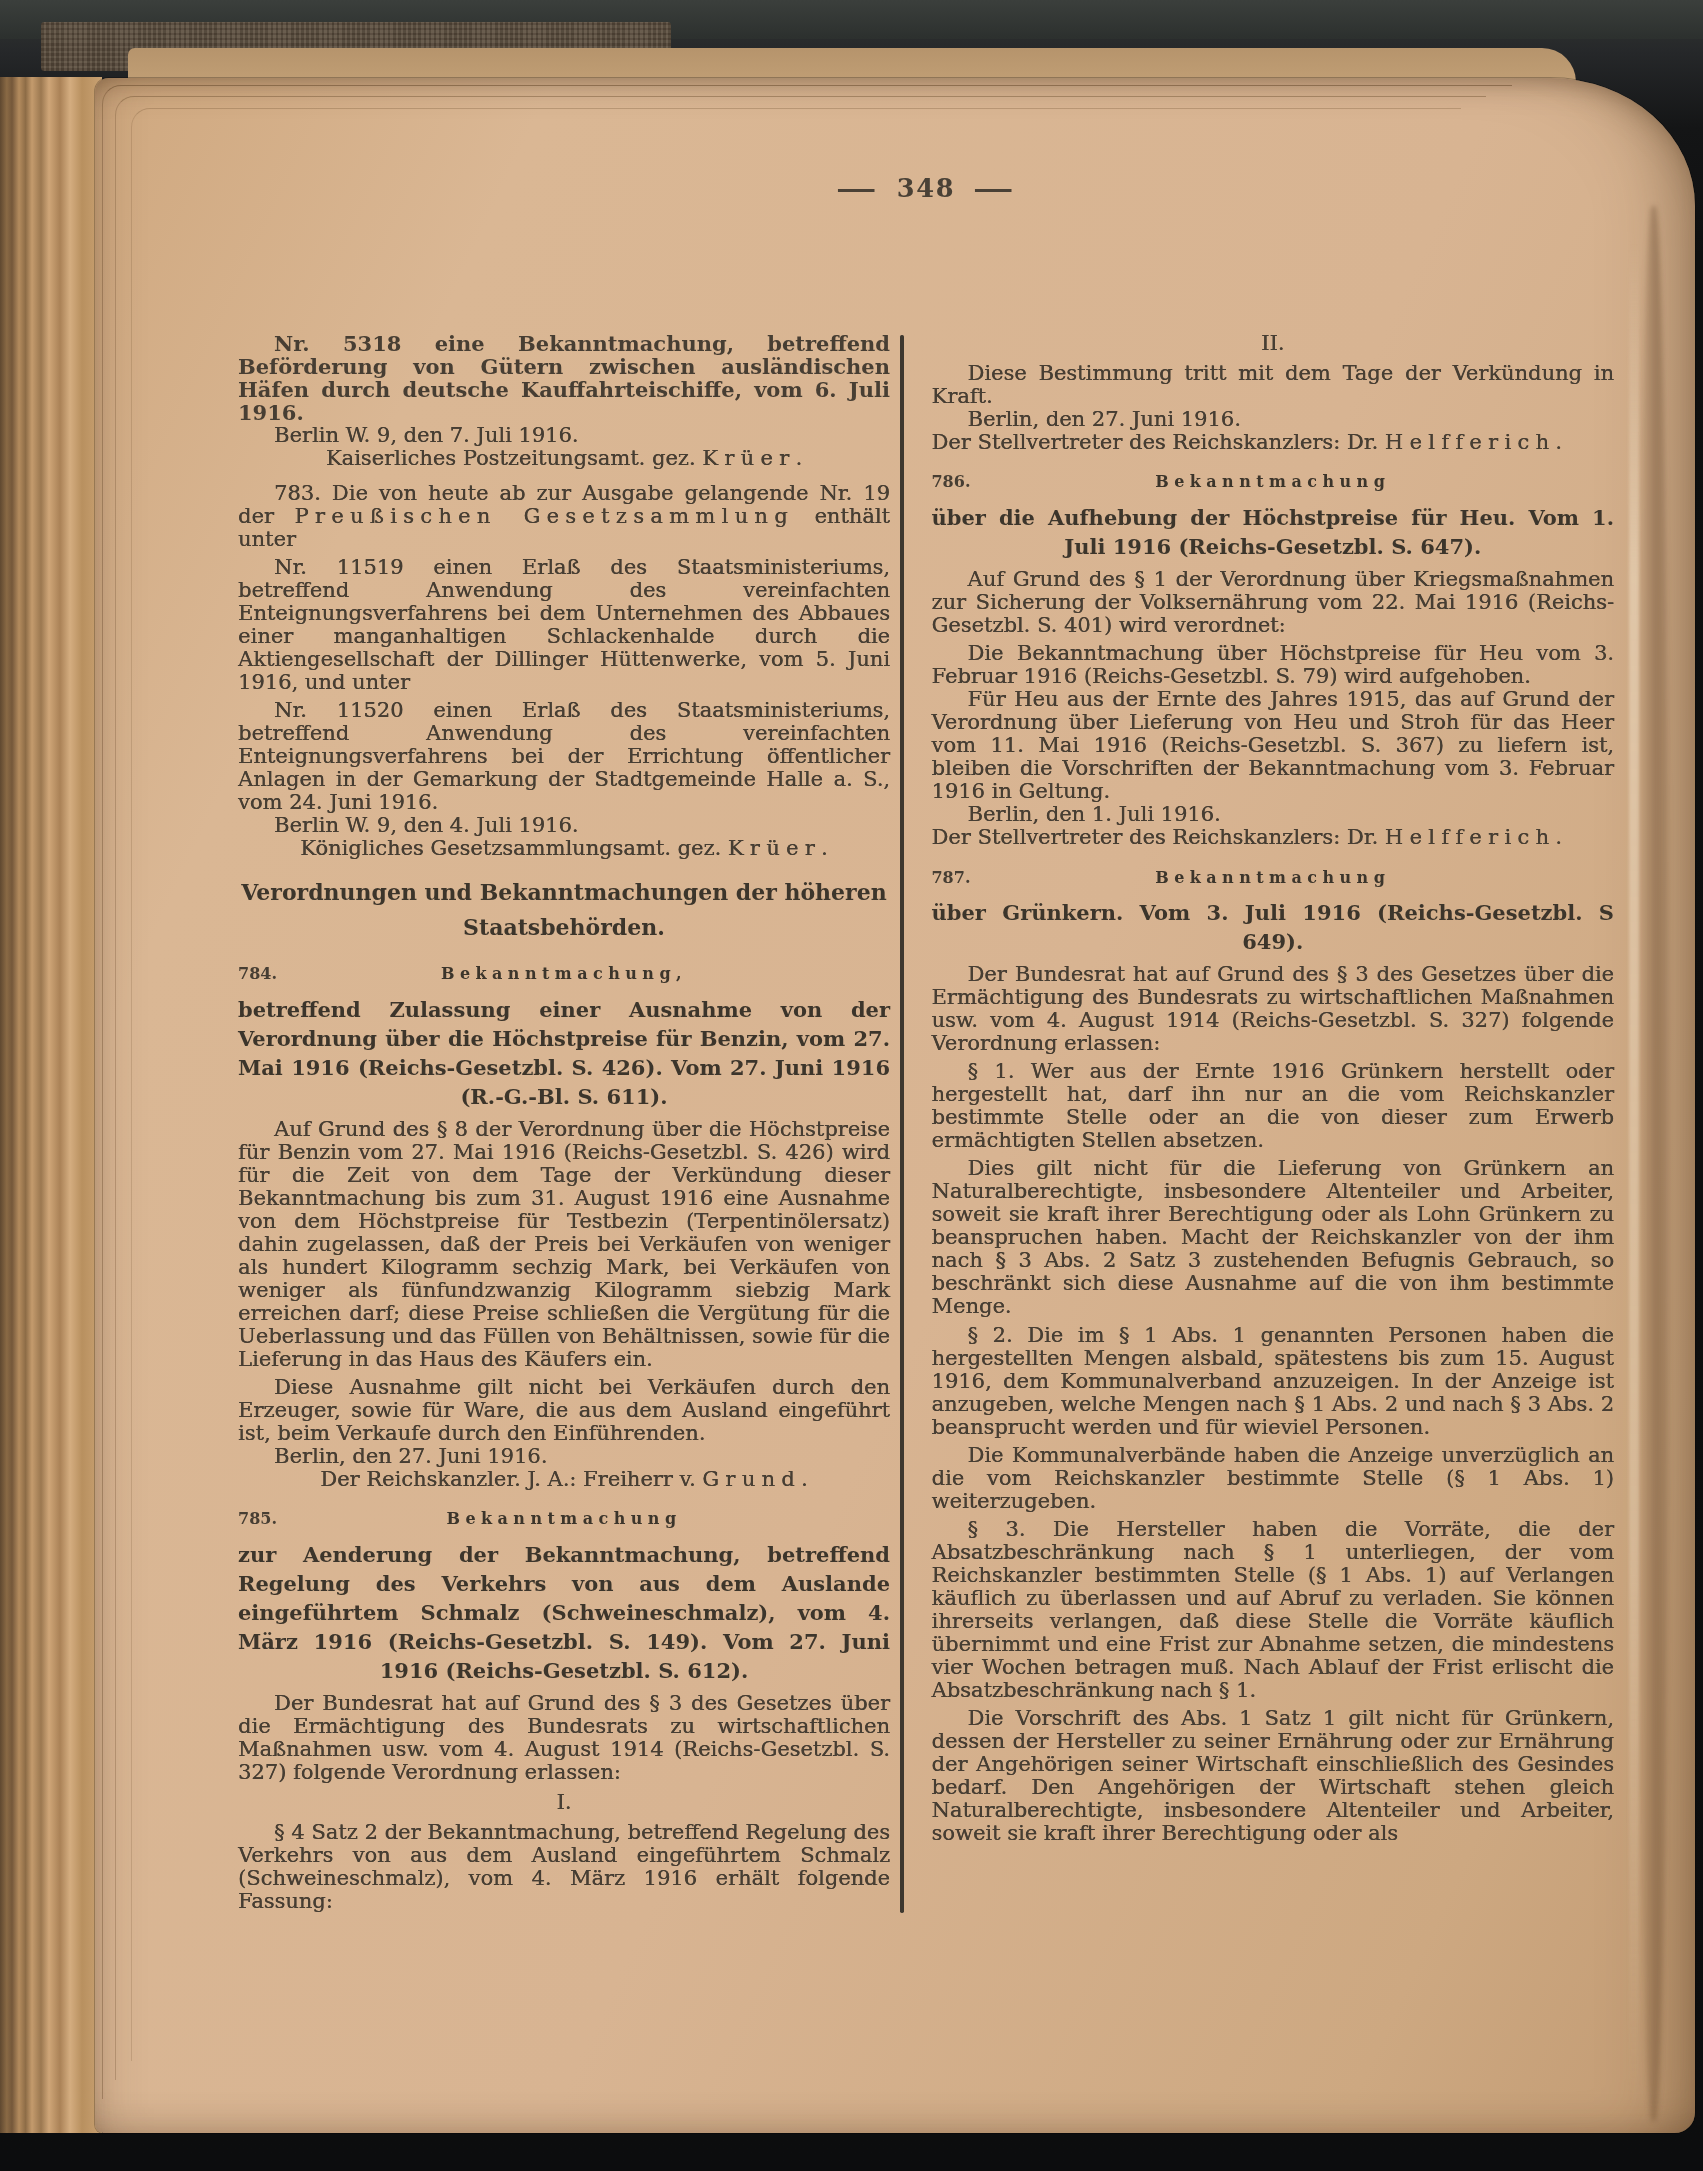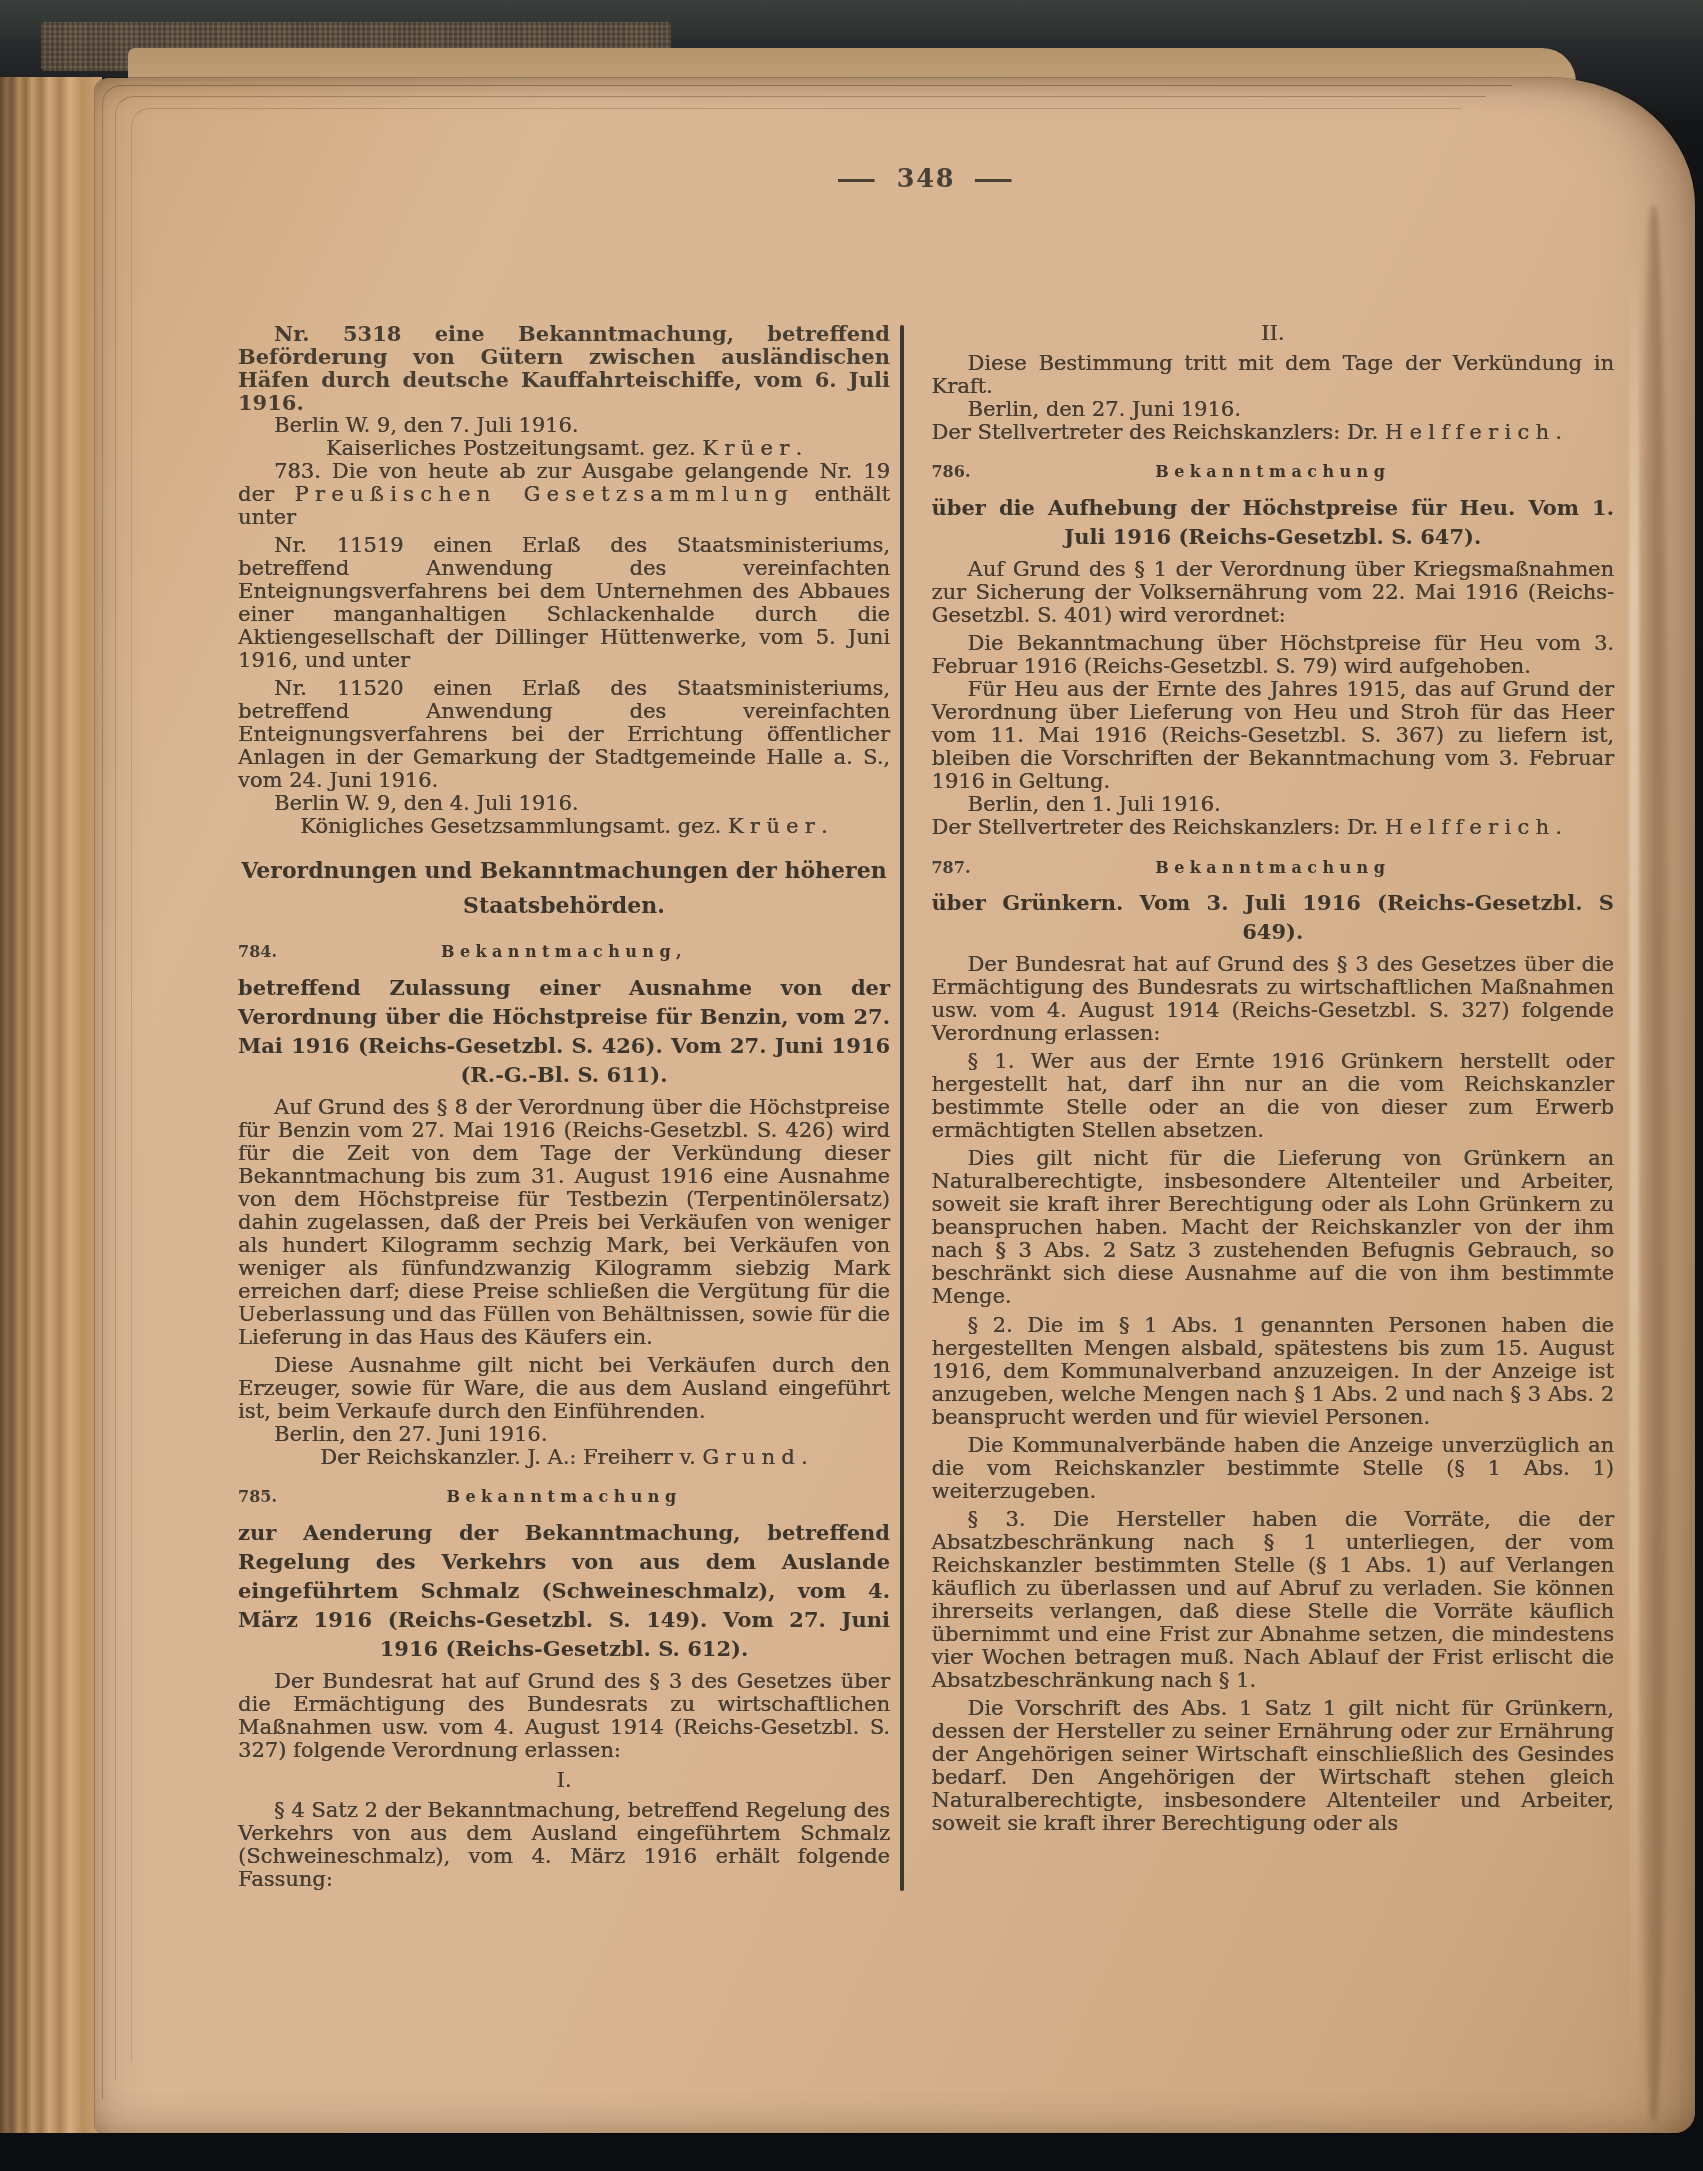--- a/index.html
+++ b/index.html
@@ -29,32 +29,32 @@
   .edge-line{position:absolute;pointer-events:none;border-top:1.7px solid rgba(105,75,45,.55);border-left:1.7px solid rgba(105,75,45,.4);border-top-left-radius:19px;}
   .e1{top:6.8px;left:6.8px;right:183px;bottom:34px;}
   .e2{top:18px;left:20.4px;right:209px;bottom:53px;opacity:.75;}
   .e3{top:30px;left:36px;right:234px;bottom:72px;opacity:.5;}
   .curl-shadow{position:absolute;top:128px;right:25.6px;bottom:12px;width:31px;
     background:linear-gradient(90deg,rgba(92,62,36,0),rgba(92,62,36,.38) 60%,rgba(60,38,20,.12));
     filter:blur(2.6px);border-radius:45%;}
   .curl-highlight{position:absolute;top:162px;right:56px;bottom:22px;width:10.2px;
     background:linear-gradient(180deg,rgba(248,234,210,0),rgba(248,234,210,.45) 18%,rgba(248,234,210,.3) 70%,rgba(248,234,210,0));
     filter:blur(1.7px);}
-  .content{position:absolute;left:143px;top:85px;width:1376px;color:#473e33;}
+  .content{position:absolute;left:143px;top:95px;width:1376px;color:#473e33;}
   .page-number{text-align:center;font-size:25.6px;font-weight:bold;color:#4a4136;letter-spacing:1.7px;}
   .page-number .dash{display:inline-block;margin:0 25.6px;transform:scaleX(1.6);}
   .columns{display:flex;margin-top:129px;align-items:stretch;}
   .col-left{width:652px;}
   .divider{width:4.3px;margin:3.4px 27px 0 10.2px;background:#3e382f;border-radius:1.7px;}
   .col-right{flex:1;}
   .para{margin:0;font-size:21px;line-height:23px;text-align:justify;text-shadow:0.3px 0 0 currentColor;}
   .indent{text-indent:36px;}
   .center{text-align:center;}
   .bold{font-weight:bold;text-shadow:none;}
-  .gap{}
+  .gap{margin-top:12px;}
   .gap-sm{margin-top:5.1px;}
   .sp{letter-spacing:.3em;}
   .section-heading{margin:15.3px 0 8.5px 0;font-size:22px;line-height:35px;font-weight:bold;text-align:center;color:#3c352b;text-shadow:none;}
   .item-head{position:relative;margin:13.6px 0 6.8px 0;font-size:16px;line-height:29px;text-align:center;}
   .item-no{position:absolute;left:0;font-weight:bold;text-shadow:none;}
   .item-title{font-weight:bold;letter-spacing:.34em;text-shadow:none;color:#3c352b;}
   .subtitle{margin:0 0 6.8px 0;font-size:21px;line-height:29px;font-weight:bold;text-align:justify;text-align-last:center;text-shadow:none;color:#3c352b;}
   .roman{margin:6.8px 0;text-align:center;text-indent:0;}
 </style>
 </head>

